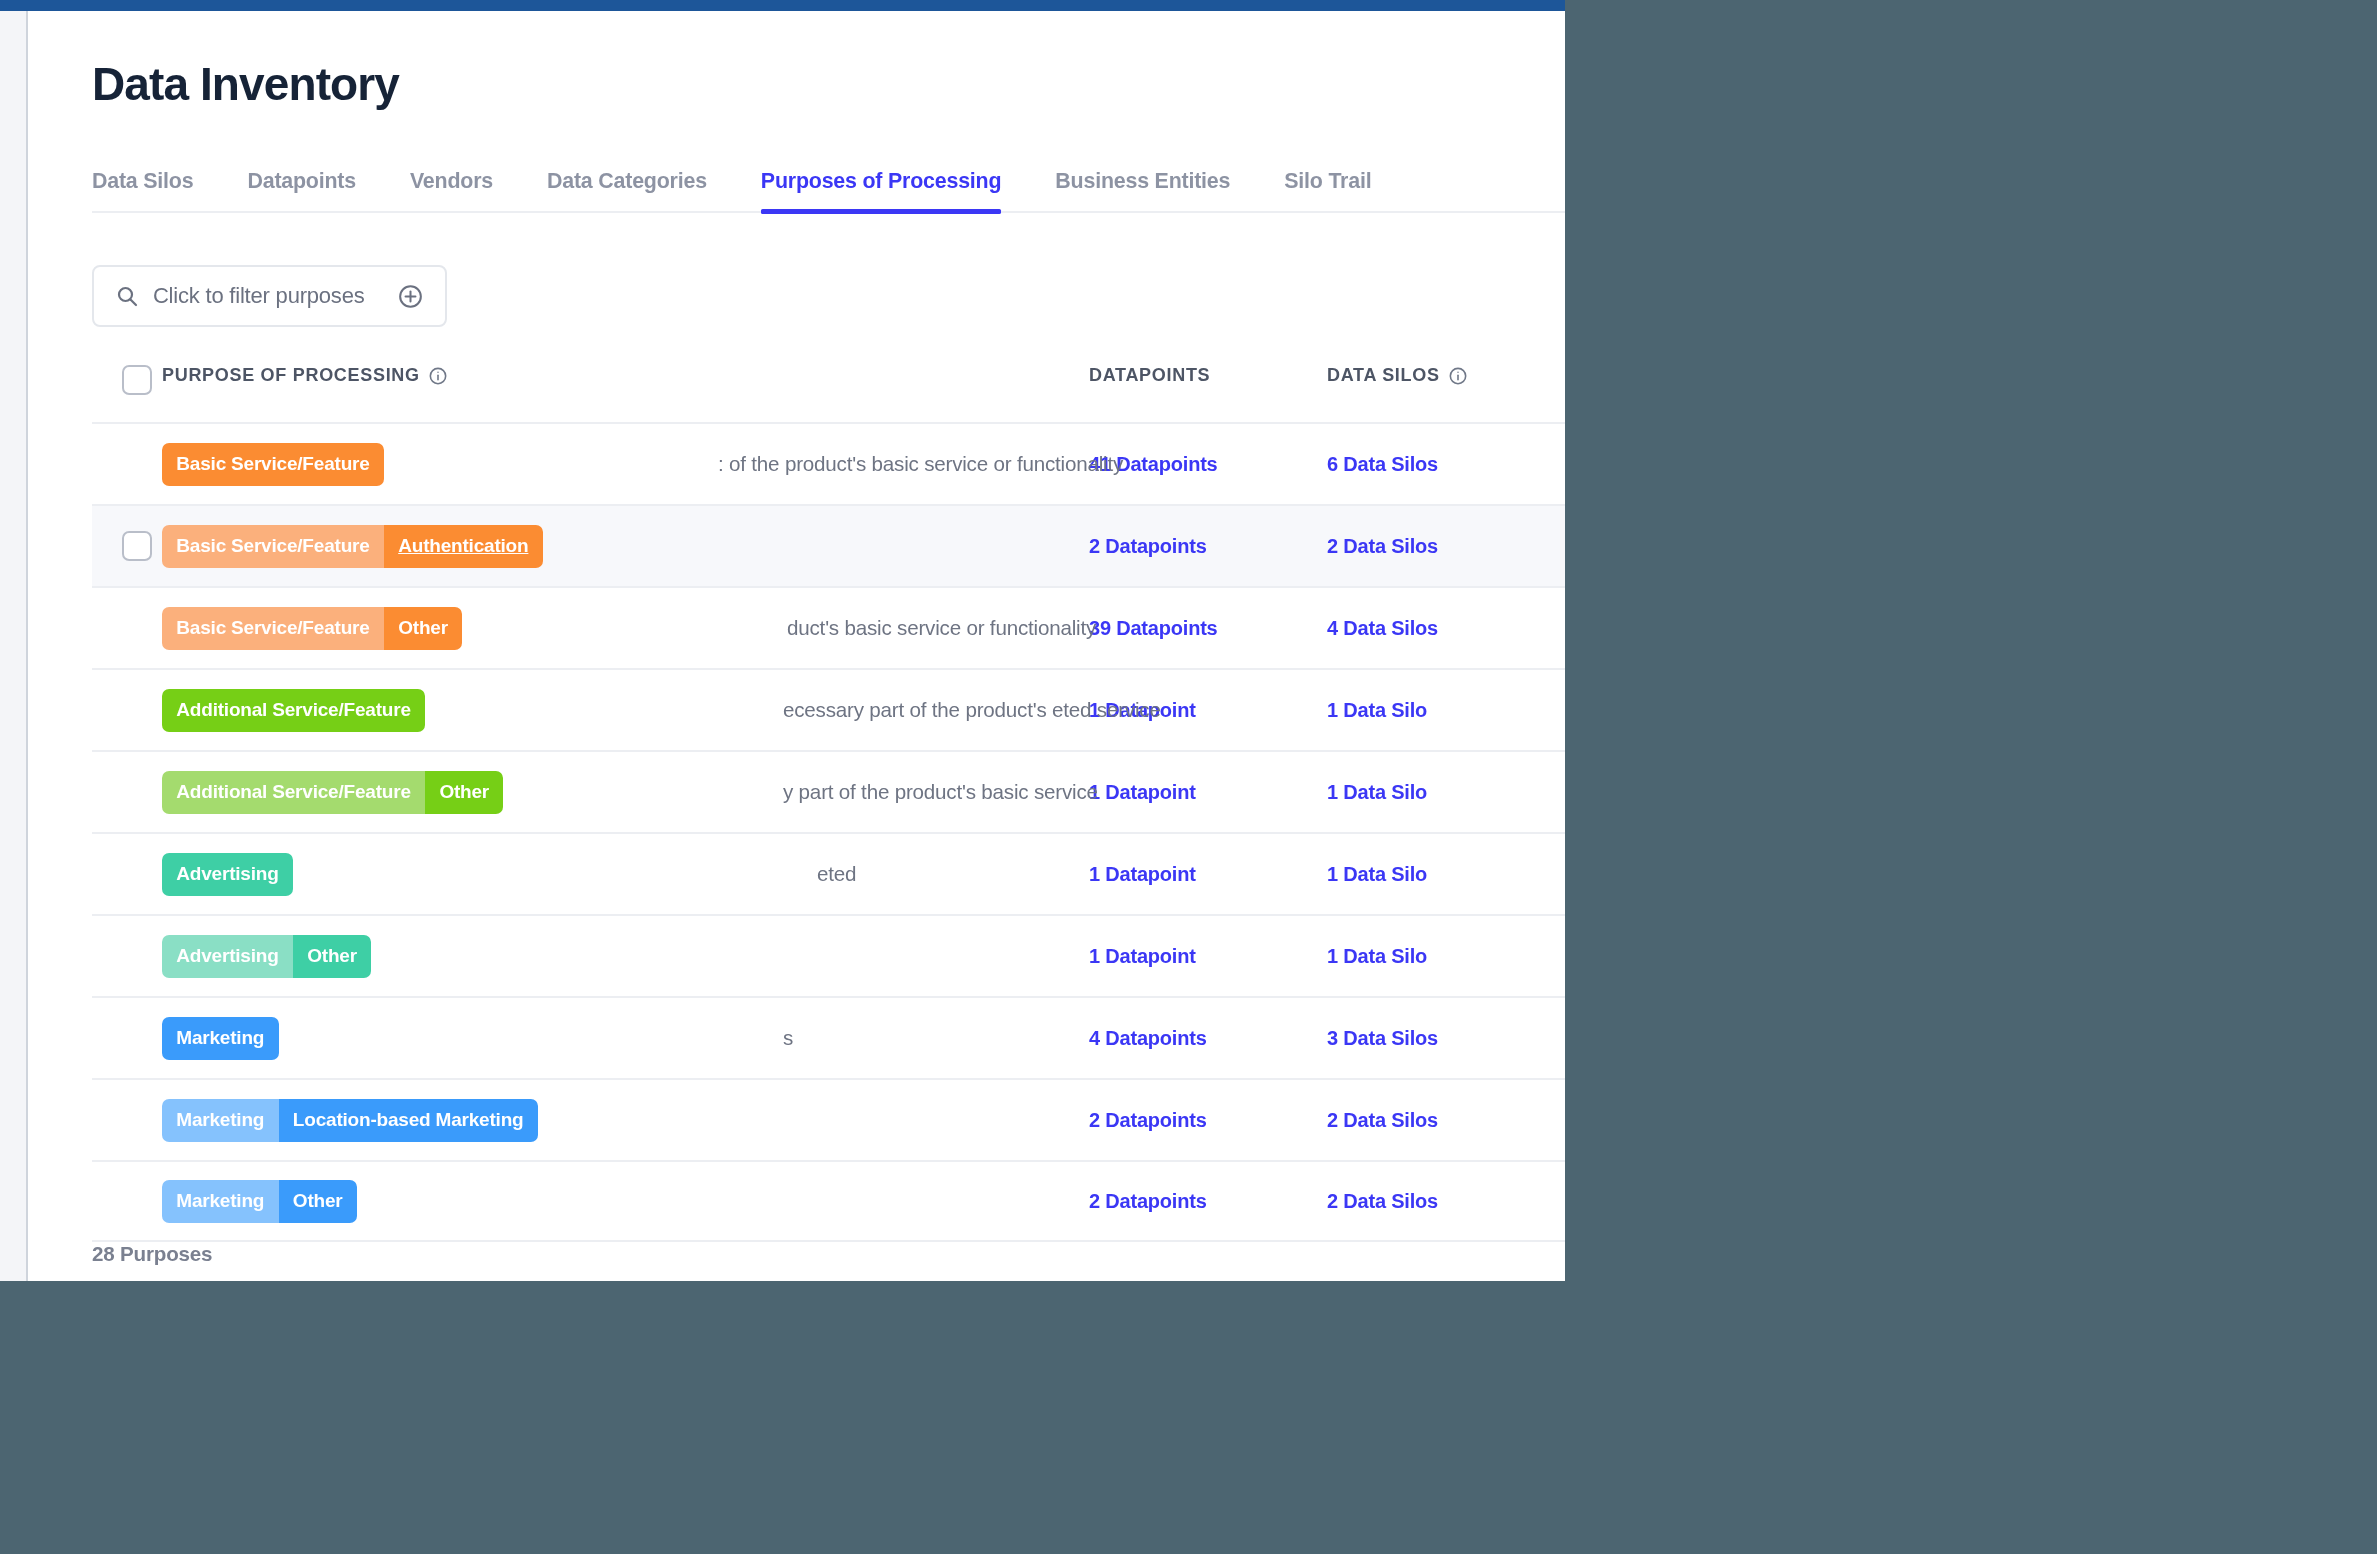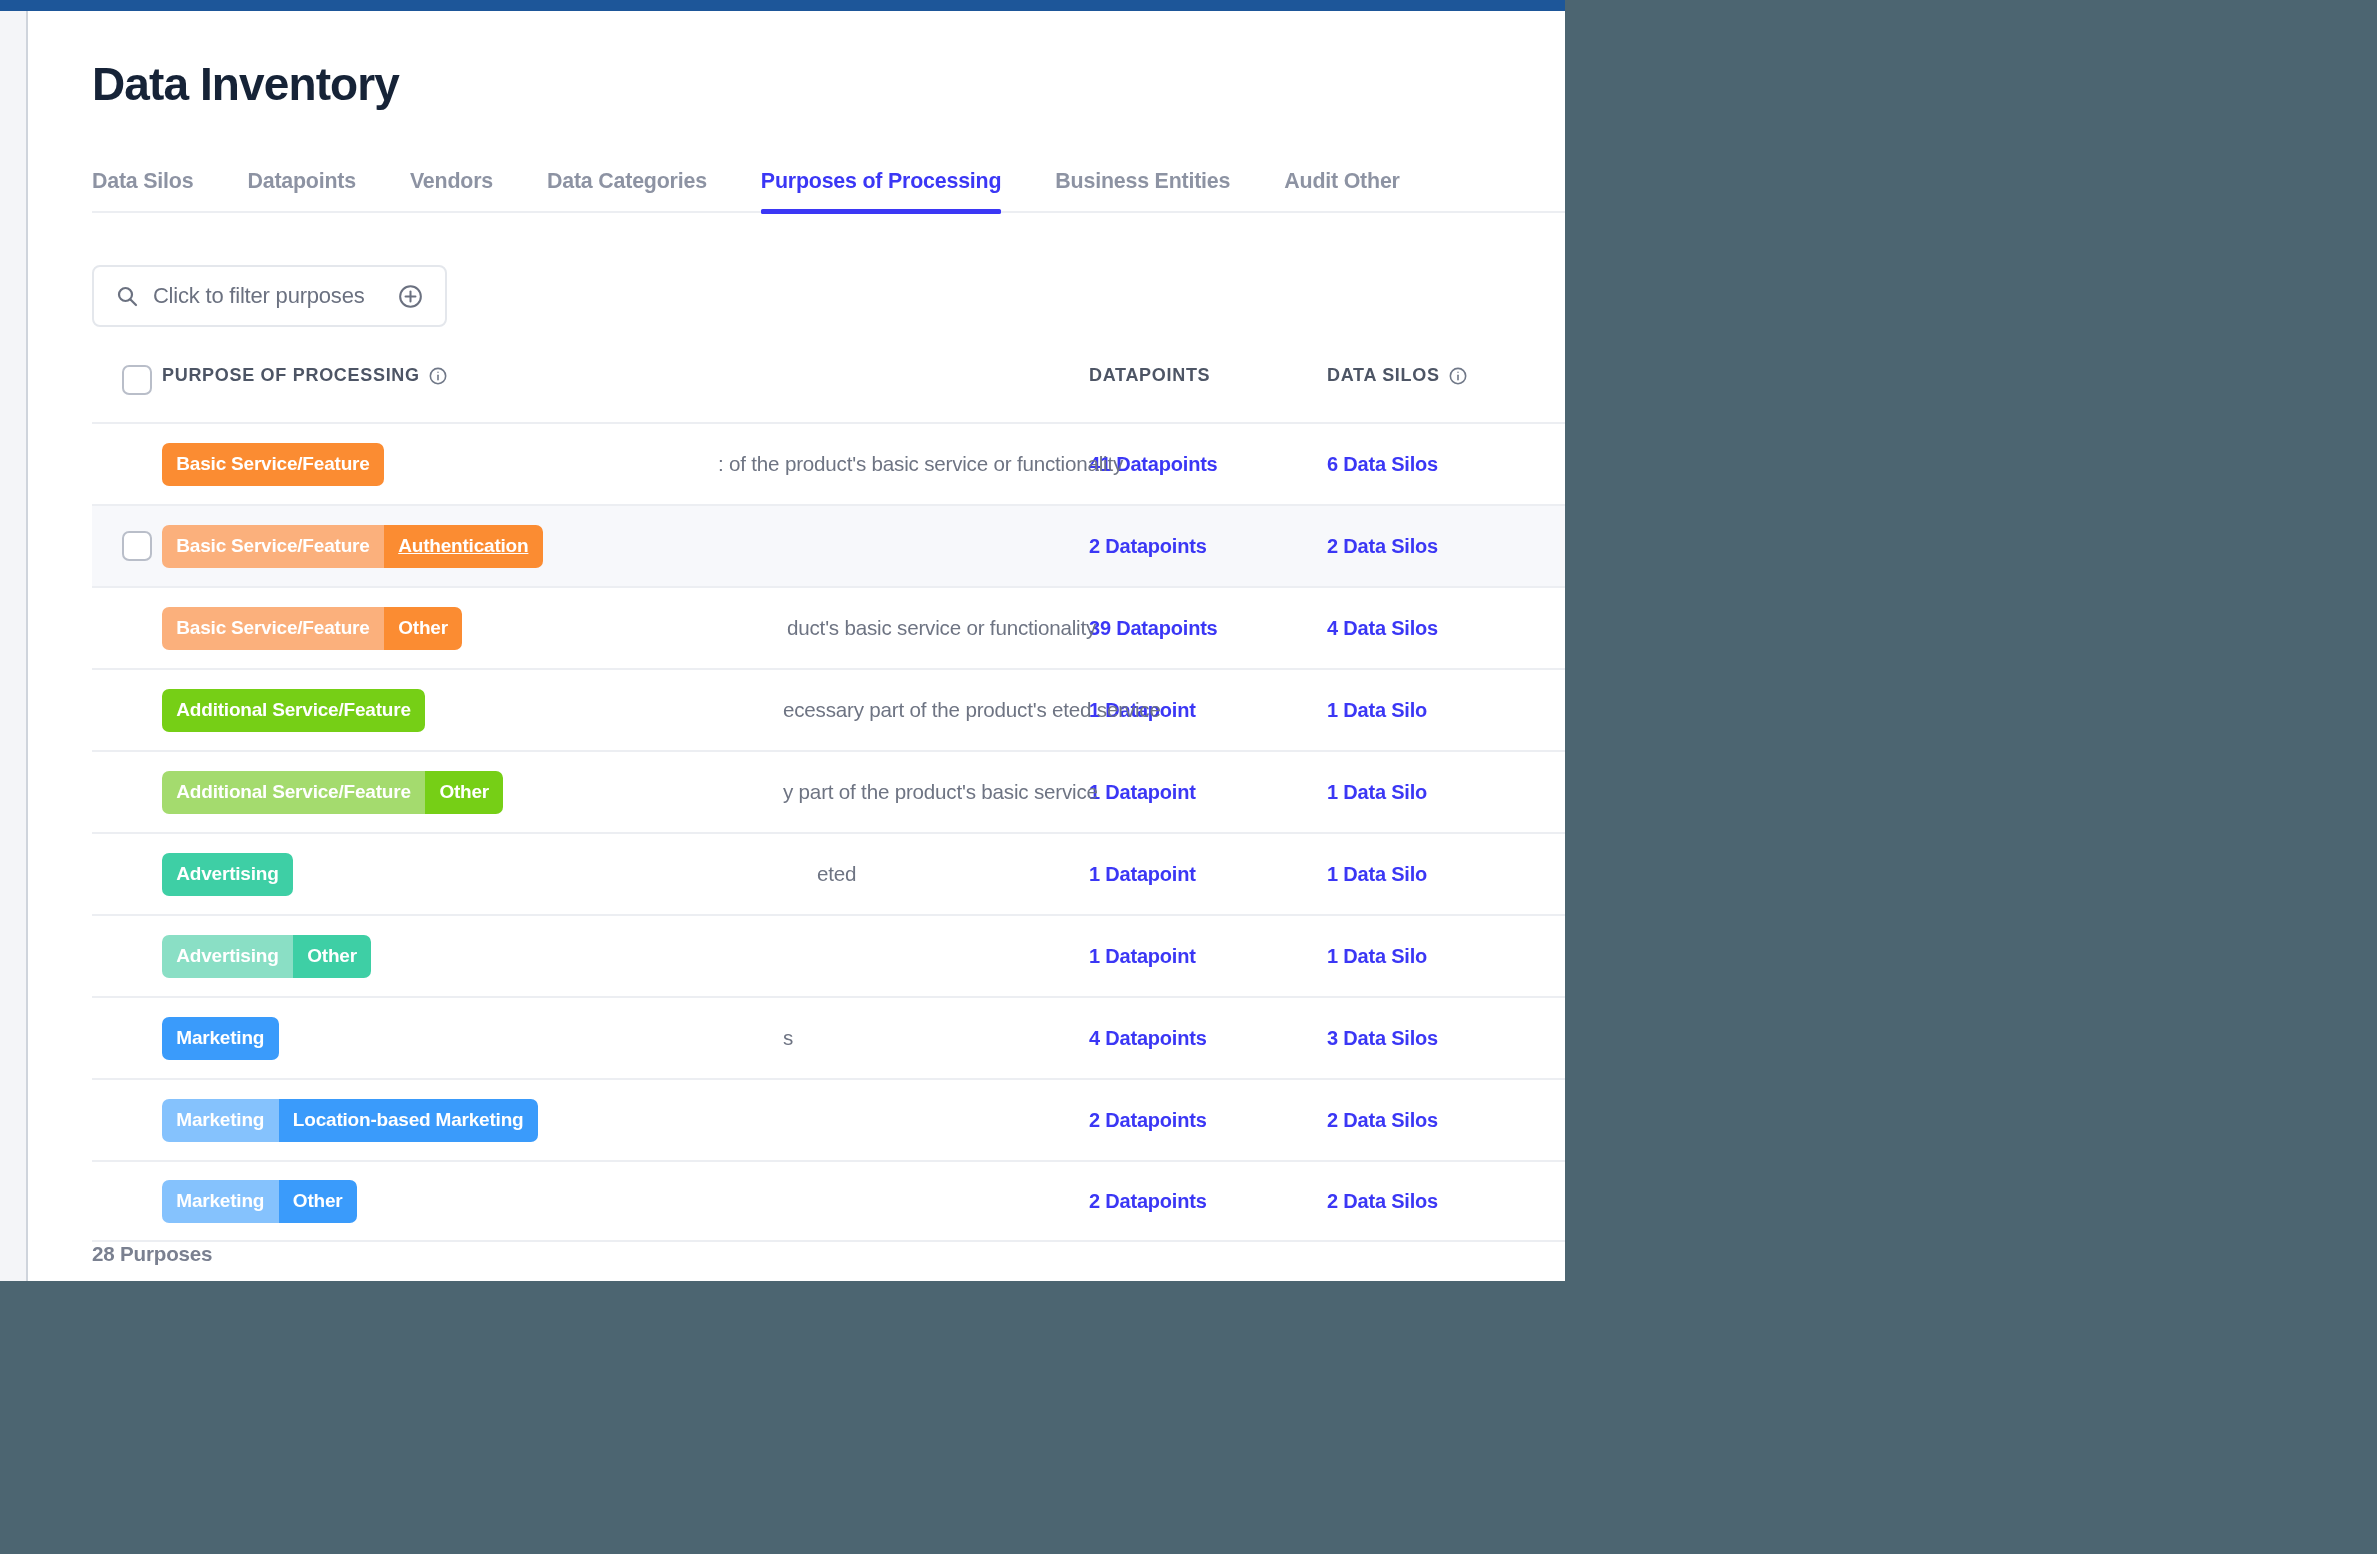--- a/index.html
+++ b/index.html
@@ -247,21 +247,21 @@
 
       <h1 id="page-title">Data Inventory</h1>
 
       <nav id="tabs">
           <div class="tab">Data Silos</div>
           <div class="tab">Datapoints</div>
           <div class="tab">Vendors</div>
           <div class="tab">Data Categories</div>
           <div class="tab active">Purposes of Processing</div>
           <div class="tab">Business Entities</div>
-          <div class="tab">Audit Other</div>
+          <div class="tab">Silo Trail</div>
         </nav>
 
       <div id="filter-wrap">
         <div id="filter-box">
           <span>
             <svg class="icon-svg" width="24" height="24" viewBox="0 0 24 24" fill="none" stroke="#6b7180" stroke-width="2.2" stroke-linecap="round">
               <circle cx="10.5" cy="10.5" r="6.5"></circle>
               <line x1="15.5" y1="15.5" x2="21" y2="21"></line>
             </svg>
           </span>

